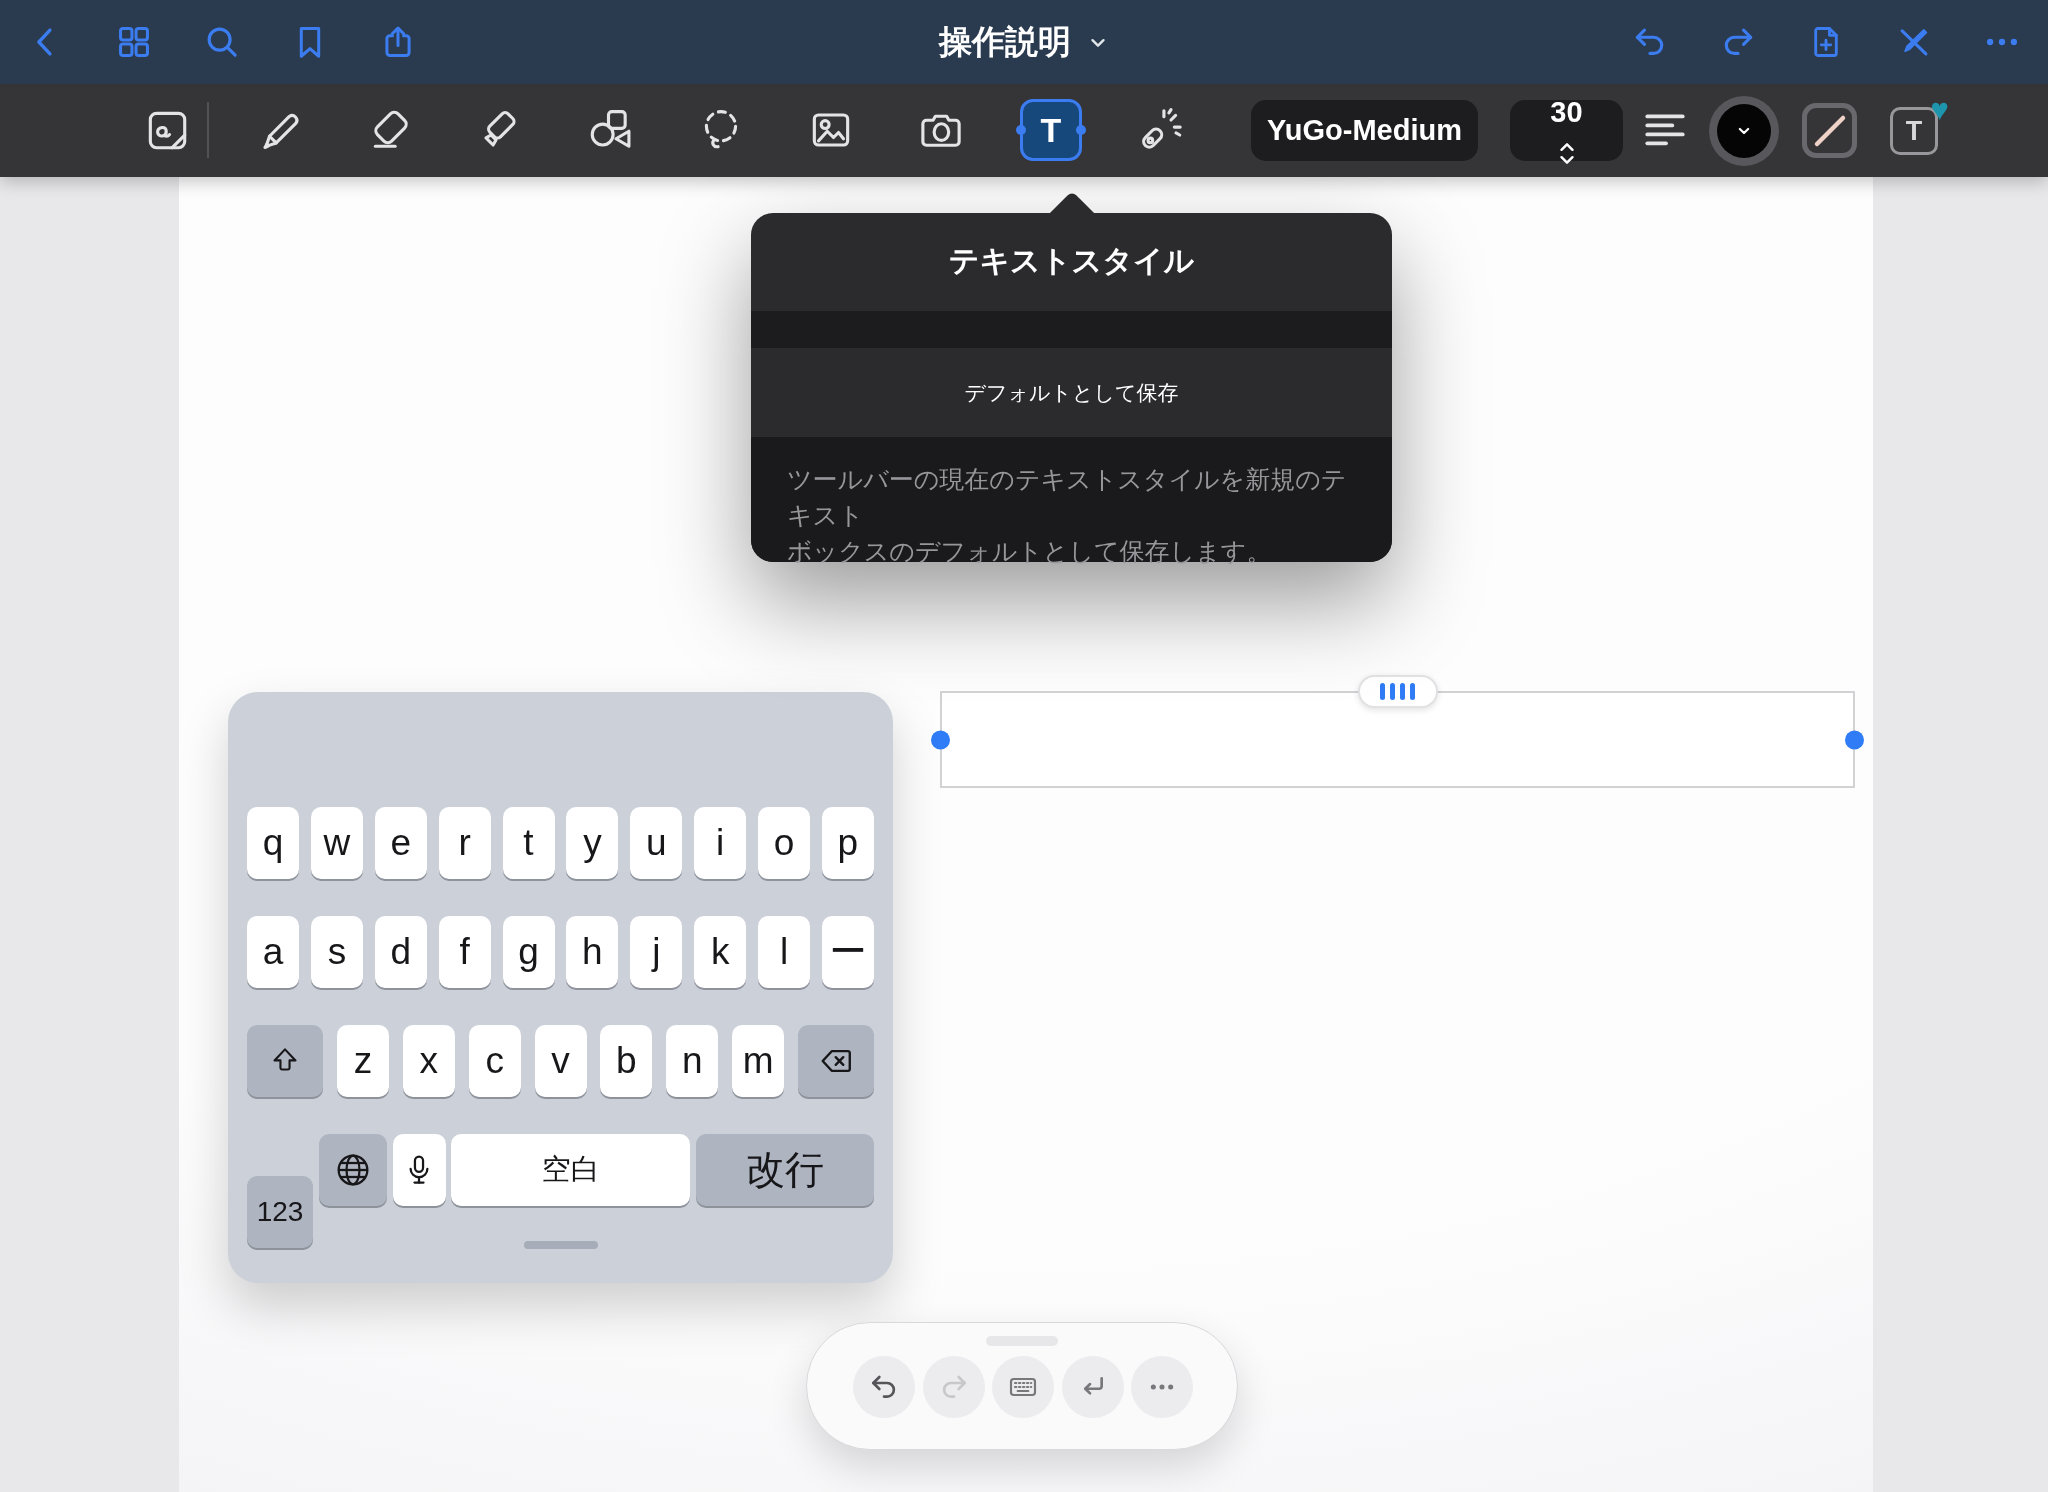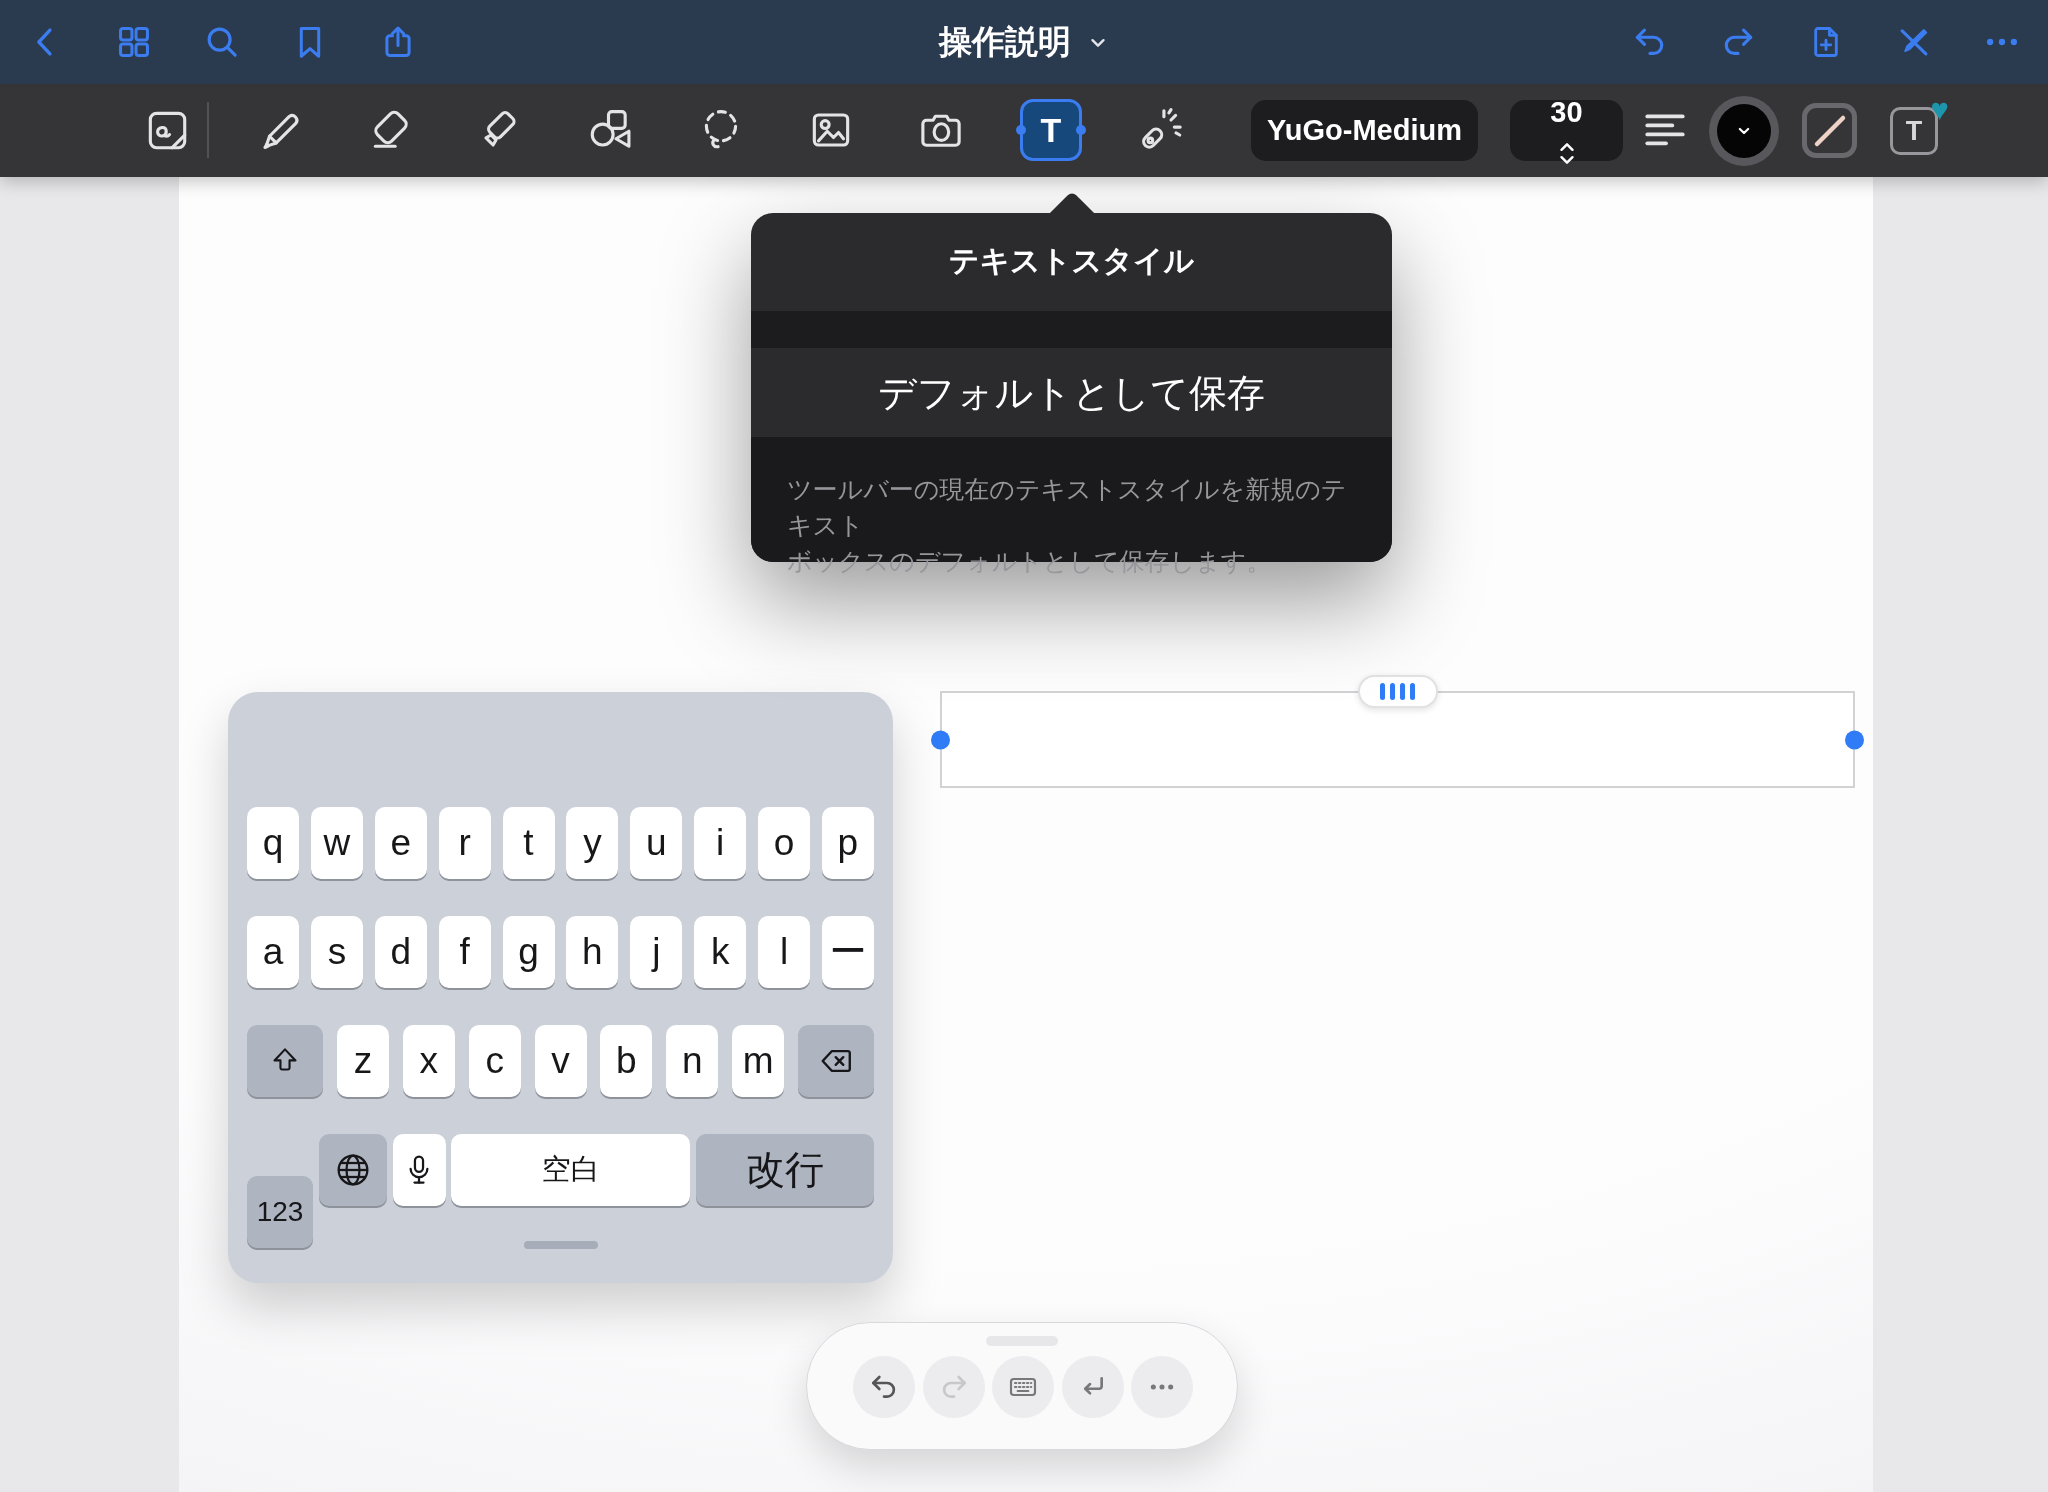--- a/index.html
+++ b/index.html
@@ -52,22 +52,22 @@
 
   
   .popover { position:absolute; left:751px; top:213px; width:641px; height:349px; background:#2b2b2d;
              border-radius:22px; box-shadow:0 40px 90px rgba(0,0,0,0.38); z-index:20; }
   .pop-arrow { position:absolute; left:50%; top:-15px; width:34px; height:34px; background:#2b2b2d;
                transform:translateX(-50%) rotate(45deg); border-radius:6px 0 0 0; }
   .pop-title { height:97px; display:flex; align-items:center; justify-content:center;
                color:#ffffff; font-size:30px; font-weight:700; }
   .pop-band { height:39px; background:#1c1c1e; border-top:1px solid rgba(255,255,255,0.07);
               border-bottom:1px solid rgba(255,255,255,0.07); }
-  .pop-save { height:88px; display:flex; align-items:center; justify-content:center; color:#ffffff; font-size:38px; }
-  .pop-desc { height:125px; background:#1a1a1c; border-radius:0 0 22px 22px; padding:34px 36px 0 36px;
+  .pop-save { height:88px; display:flex; align-items:center; justify-content:center; color:#ffffff; font-size:21px; }
+  .pop-desc { height:125px; background:#1a1a1c; border-radius:0 0 22px 22px; padding:24px 36px 0 36px;
               color:#96969b; font-size:25px; line-height:36px; }
 
   
   .textbox { position:absolute; left:940px; top:691px; width:915px; height:97px; background:#ffffff;
              border:2px solid #d2d2d5; z-index:5; }
   .textbox-text { padding:17px 0 0 26px; font-size:38px; color:#141416; white-space:nowrap; }
   .handle { position:absolute; top:50%; width:19px; height:19px; border-radius:50%; background:#2f7cf6; transform:translateY(-50%); }
   .handle.left { left:-11px; } .handle.right { right:-11px; }
   .drag-pill { position:absolute; top:-18px; left:50%; transform:translateX(-50%); width:80px; height:33px;
                background:#ffffff; border:2px solid #e2e2e5; border-radius:17px; box-shadow:0 2px 6px rgba(0,0,0,0.12);

